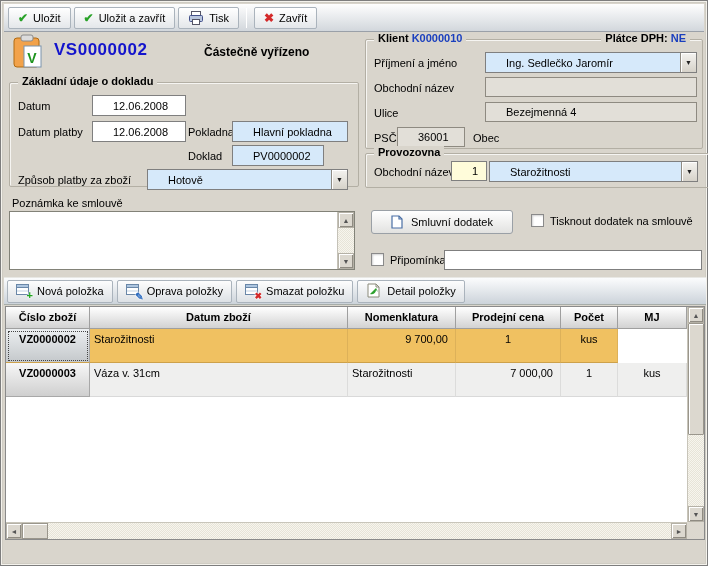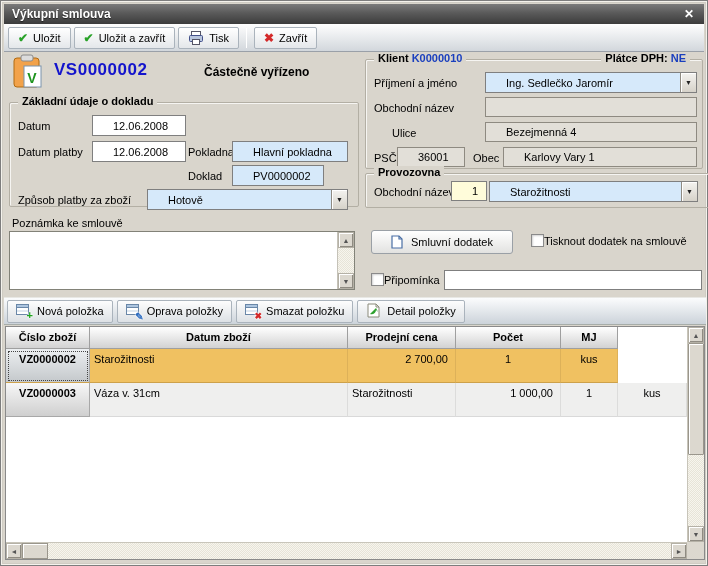--- a/index.html
+++ b/index.html
@@ -55,21 +55,21 @@
   .notebox .note-text { flex:1; }
   .vscroll-sm { width:17px; background:#f1efe6; border-left:1px solid #c5c2b8; display:flex; flex-direction:column; }
   .sb-btn { height:16px; background:#dcd8cf; box-shadow: inset 1px 1px 0 #fff, inset -1px -1px 0 #8f8b82; border:1px solid #b5b1a6;
     display:flex; align-items:center; justify-content:center; font-size:7px; color:#555; }
   .sb-fill { flex:1; background-image:repeating-conic-gradient(#f7f5ee 0 25%, #e7e4d8 0 50%); background-size:2px 2px; }
 
   
   .bigbtn { position:absolute; left:367px; top:178px; width:142px; height:24px; display:flex; align-items:center; justify-content:center; gap:8px;
     background:linear-gradient(180deg,#ffffff,#e2e2e0); border:1px solid #9aa0a6; border-radius:3px; }
   .checkbox { width:13px; height:13px; background:#fff; border:1px solid #8a8a8a; box-shadow: inset 1px 1px 2px rgba(0,0,0,.18); display:inline-block; }
-  .chkrow { position:absolute; display:flex; align-items:center; }
+  .chkrow { position:absolute; display:flex; align-items:center; gap:6px; }
 
   
   .items-toolbar { position:absolute; left:0; top:245px; width:702px; height:28px;
     background:linear-gradient(180deg,#fbfcfd,#ccd3da); border-top:1px solid #e8e8e4; border-bottom:1px solid #a7ada9; display:flex; align-items:center; padding:0 3px; gap:4px; }
   .ibtn { height:23px; display:flex; align-items:center; gap:5px; padding:0 8px;
     background:linear-gradient(180deg,#fdfdfd,#dde1e5); border:1px solid #aab3bc; border-radius:2px; position:relative; }
 
   
   .tablewrap { position:absolute; left:1px; top:274px; width:700px; height:234px; border:1px solid #8a8a8a; background:#fff;
     display:grid; grid-template-columns:681px 17px; grid-template-rows:215px 17px; }
@@ -94,24 +94,20 @@
   .corner { background:#dcd8cf; }
 
   .icon16 { width:16px; height:16px; position:relative; flex:0 0 auto; }
   .ovl { position:absolute; font-weight:bold; line-height:1; text-shadow:0 0 2px #fff, 0 0 2px #fff; }
 </style>
 </head>
 <body>
 
 <div class="window">
 
-  <div class="titlebar">
-    <span class="title">Výkupní smlouva</span>
-    <span class="close">✕</span>
-  </div>
 
   <div class="toolbar">
     <div class="tbtn">
       <span class="chk">✔</span>
       <span>Uložit</span>
     </div>
     <div class="tbtn">
       <span class="chk">✔</span>
       <span>Uložit a zavřít</span>
     </div>
@@ -195,32 +191,29 @@
       </span>
       <span class="lbl" style="left:8px; top:17px;">Příjmení a jméno</span>
       <div class="field blue" style="left:119px; top:12px; width:212px;">
         <span class="val">Ing. Sedlečko Jaromír</span>
         <span class="ddbtn">▼</span>
       </div>
       <span class="lbl" style="left:8px; top:42px;">Obchodní název</span>
       <div class="field gray" style="left:119px; top:37px; width:212px; height:20px;">
         <span class="val"></span>
       </div>
-      <span class="lbl" style="left:26px; top:67px;">Ulice</span>
+      <span class="lbl" style="left:8px; top:67px;">Ulice</span>
       <div class="field gray" style="left:119px; top:62px; width:212px; height:20px;">
         <span class="val">Bezejmenná 4</span>
       </div>
       <span class="lbl" style="left:8px; top:92px;">PSČ</span>
       <div class="field gray" style="left:31px; top:87px; width:68px; height:20px;">
         <span class="val">36001</span>
       </div>
       <span class="lbl" style="left:107px; top:92px;">Obec</span>
-      <div class="field gray" style="left:137px; top:87px; width:194px; height:20px;">
-        <span class="val">Karlovy Vary 1</span>
-      </div>
     </div>
 
     <div class="group" style="left:361px; top:121px; width:388px; height:35px;">
       <span class="legend">Provozovna</span>
       <span class="lbl" style="left:8px; top:12px;">Obchodní název</span>
       <div class="field yellow right" style="left:85px; top:7px; width:36px; height:20px;">
         <span class="val">1</span>
       </div>
       <div class="field blue" style="left:123px; top:7px; width:209px;">
         <span class="val">Starožitnosti</span>
@@ -293,37 +286,38 @@
         </span>
         <span>Detail položky</span>
       </div>
     </div>
 
     <div class="tablewrap">
       <div class="tbody-area">
         <div class="grid-cols">
             <div class="th c0">Číslo zboží</div>
             <div class="th c1">Datum zboží</div>
+            <div class="th c2">Nomenklatura</div>
             <div class="th c3">Prodejní cena</div>
             <div class="th c4">Počet</div>
             <div class="th c5">MJ</div>
           </div>
         <div>
             <div class="trow grid-cols sel">
               <div class="td c0 rowhead">VZ0000002</div>
               <div class="td c2">Starožitnosti</div>
-              <div class="td c3">2 700,00</div>
+              <div class="td c3">9 700,00</div>
               <div class="td c4">1</div>
               <div class="td c5">kus</div>
             </div>
             <div class="trow grid-cols">
               <div class="td c0 rowhead">VZ0000003</div>
               <div class="td c1">Váza v. 31cm</div>
               <div class="td c2">Starožitnosti</div>
-              <div class="td c3">1 000,00</div>
+              <div class="td c3">7 000,00</div>
               <div class="td c4">1</div>
               <div class="td c5">kus</div>
             </div>
           </div>
       </div>
       <div class="vscroll">
         <div class="sb-btn">▲</div>
         <div class="sb-thumb-v"></div>
         <div class="sb-fill" style="flex:1"></div>
         <div class="sb-btn">▼</div>

